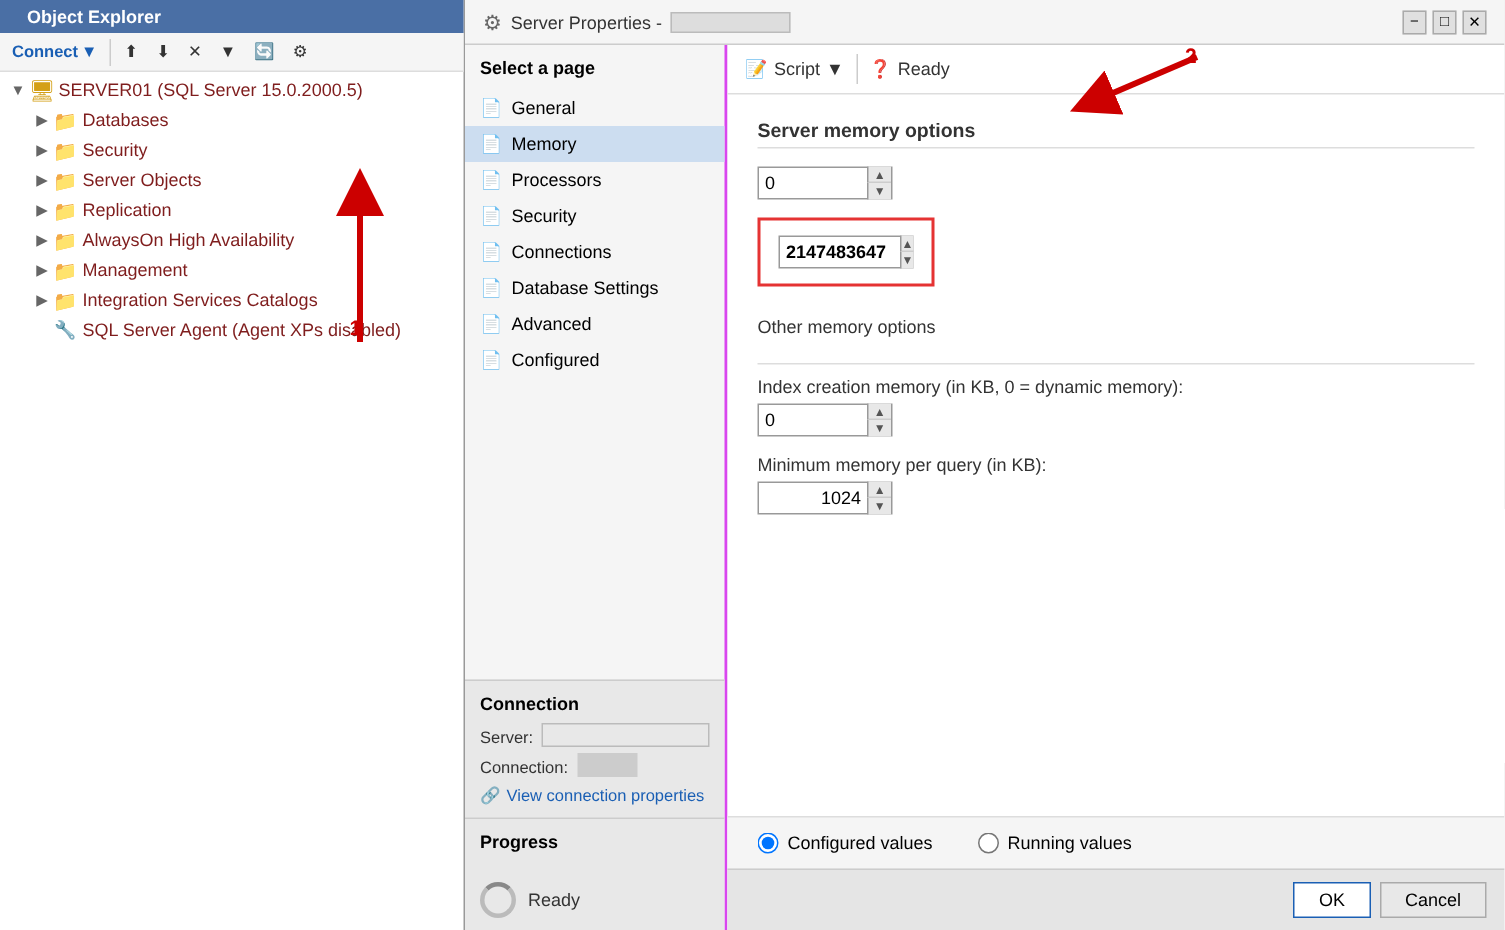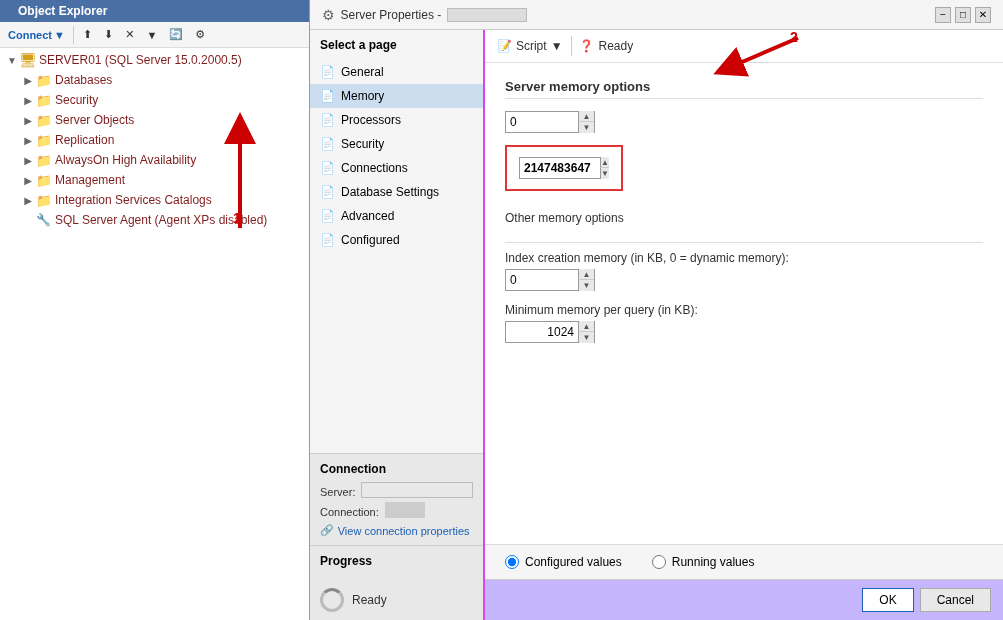--- a/index.html
+++ b/index.html
@@ -340,21 +340,21 @@
     }
     .radio-label { font-size: 12px; }
 
     
     .dialog-footer {
       border-top: 1px solid #ccc;
       padding: 8px 12px;
       display: flex;
       justify-content: flex-end;
       gap: 6px;
-      background: #c4b5fd;
+      background: #e5e5e5;
     }
     .footer-btn {
       padding: 4px 16px;
       border: 1px solid #aaa;
       background: #e8e8e8;
       cursor: pointer;
       font-size: 12px;
     }
     .footer-btn.ok-btn {
       border-color: #1a5fb4;

